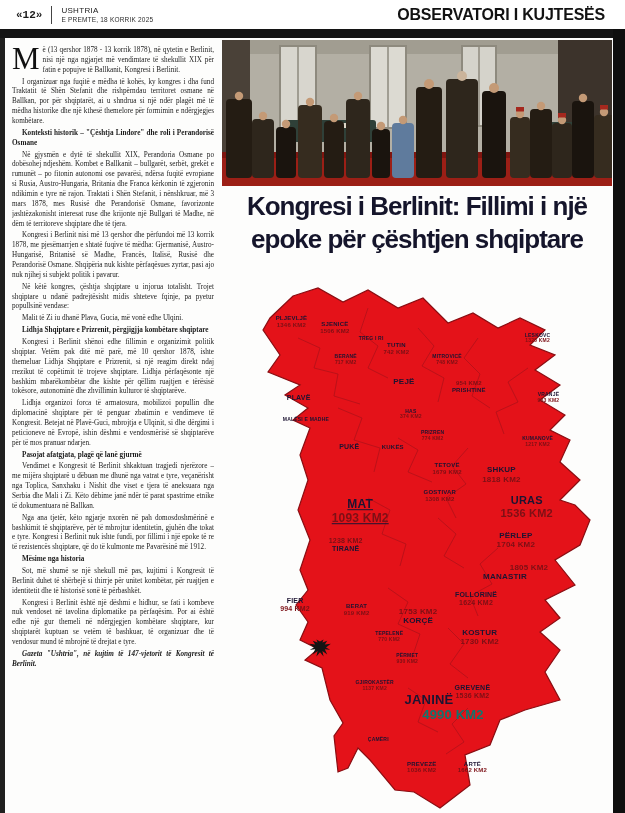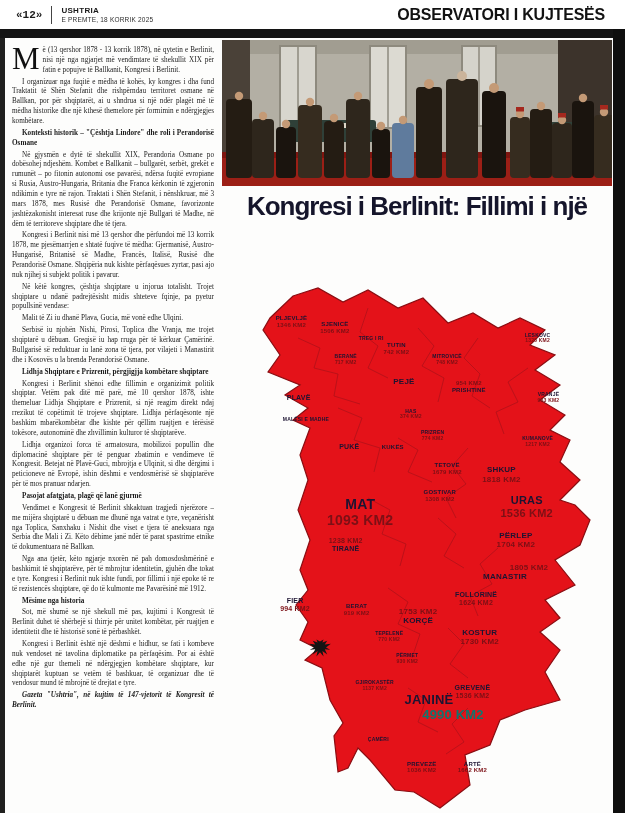--- a/index.html
+++ b/index.html
@@ -3,21 +3,21 @@
 <meta charset="utf-8">
 <style>
   html,body{margin:0;padding:0;background:#e8e8e6;}
   .page{position:relative;width:625px;height:813px;background:#fdfdfc;overflow:hidden;
         font-family:"Liberation Sans",sans-serif;}
   
   .hdr{position:absolute;left:0;top:0;width:625px;height:29px;background:#fff;
        display:flex;align-items:center;}
   .pgnum{margin-left:16px;font-weight:bold;font-size:11px;color:#1a1a1a;font-family:Liberation Mono, monospace;}
   .hdr-div{width:1px;height:18px;background:#444;margin:0 9px;}
-  .m1{font-size:8px;font-weight:bold;color:#1a1a1a;letter-spacing:.3px;}
+  .m1{font-size:8px;font-weight:normal;color:#1a1a1a;letter-spacing:.3px;}
   .m2{font-size:6.5px;color:#2e2e2e;margin-top:1px;letter-spacing:.2px;}
   .section{margin-left:auto;margin-right:20px;font-size:17px;font-weight:800;color:#121212;
            transform:scaleX(.94);transform-origin:right;letter-spacing:-.2px;white-space:nowrap;}
   .band{position:absolute;left:0;top:29px;width:625px;height:9px;background:#141414;}
   .lstrip{position:absolute;left:0;top:38px;width:5px;height:775px;background:#20201f;}
   .rstrip{position:absolute;right:0;top:29px;width:12px;height:784px;background:#0f0f0f;}
   
   .article{position:absolute;left:12px;top:46px;width:202px;height:762px;overflow:hidden;
            font-family:"Liberation Serif",serif;font-size:7.2px;line-height:1.37;
            color:#1b1b1b;text-align:justify;}
@@ -60,21 +60,20 @@
   <div class="rstrip"></div>
 
   <div class="article">
       <p class="para lead"><span class="dropcap">M</span>ë (13 qershor 1878 - 13 korrik 1878), në qytetin e Berlinit, nisi një nga ngjarjet më vendimtare të shekullit XIX për fatin e popujve të Ballkanit, Kongresi i Berlinit.</p>
       <p class="para body">I organizuar nga fuqitë e mëdha të kohës, ky kongres i dha fund Traktatit të Shën Stefanit dhe rishpërndau territoret osmane në Ballkan, por për shqiptarët, ai u shndrua si një ndër plagët më të mëdha historike dhe një kthesë themelore për formimin e ndërgjegjes kombëtare.</p>
       <p class="para head">Konteksti historik – "Çështja Lindore" dhe roli i Perandorisë Osmane</p>
       <p class="para body">Në gjysmën e dytë të shekullit XIX, Perandoria Osmane po dobësohej ndjeshëm. Kombet e Ballkanit – bullgarët, serbët, grekët e rumunët – po fitonin autonomi ose pavarësi, ndërsa fuqitë evropiane si Rusia, Austro-Hungaria, Britania dhe Franca kërkonin të zgjeronin ndikimin e tyre në rajon. Traktati i Shën Stefanit, i nënshkruar, më 3 mars 1878, mes Rusisë dhe Perandorisë Osmane, favorizonte jashtëzakonisht interesat ruse dhe krijonte një Bullgari të Madhe, në dëm të territoreve shqiptare dhe të tjera.</p>
       <p class="para body">Kongresi i Berlinit nisi më 13 qershor dhe përfundoi më 13 korrik 1878, me pjesëmarrjen e shtatë fuqive të mëdha: Gjermanisë, Austro-Hungarisë, Britanisë së Madhe, Francës, Italisë, Rusisë dhe Perandorisë Osmane. Shqipëria nuk kishte përfaqësues zyrtar, pasi ajo nuk njihej si subjekt politik i pavarur.</p>
       <p class="para body">Në këtë kongres, çështja shqiptare u injorua totalisht. Trojet shqiptare u ndanë padrejtësisht midis shteteve fqinje, pa pyetur popullsinë vendase:</p>
       <p class="para body">Malit të Zi iu dhanë Plava, Gucia, më vonë edhe Ulqini.</p>
-      <p class="para body">Serbisë iu njohën Nishi, Pirosi, Toplica dhe Vranja, me trojet shqiptarë u dëbuan. Greqisë iu hap rruga për të kërkuar Çamërinë. Bullgarisë së reduktuar iu lanë zona të tjera, por vilajeti i Manastirit dhe i Kosovës u la brenda Perandorisë Osmane.</p>
       <p class="para head">Lidhja Shqiptare e Prizrenit, përgjigjja kombëtare shqiptare</p>
       <p class="para body">Kongresi i Berlinit shënoi edhe fillimin e organizimit politik shqiptar. Vetëm pak ditë më parë, më 10 qershor 1878, ishte themeluar Lidhja Shqiptare e Prizrenit, si një reagim direkt ndaj rrezikut të copëtimit të trojeve shqiptare. Lidhja përfaqësonte një bashkim mbarëkombëtar dhe kishte për qëllim ruajtjen e tërësisë tokësore, autonominë dhe zhvillimin kulturor të shqiptarëve.</p>
       <p class="para body">Lidhja organizoi forca të armatosura, mobilizoi popullin dhe diplomacinë shqiptare për të penguar zbatimin e vendimeve të Kongresit. Betejat në Plavë-Guci, mbrojtja e Ulqinit, si dhe dërgimi i peticioneve në Evropë, ishin dëshmi e vendosmërisë së shqiptarëve për të mos pranuar ndarjen.</p>
       <p class="para head">Pasojat afatgjata, plagë që lanë gjurmë</p>
       <p class="para body">Vendimet e Kongresit të Berlinit shkaktuan tragjedi njerëzore – me mijëra shqiptarë u dëbuan me dhunë nga vatrat e tyre, veçanërisht nga Toplica, Sanxhaku i Nishit dhe viset e tjera të aneksuara nga Serbia dhe Mali i Zi. Këto dëbime janë ndër të parat spastrime etnike të dokumentuara në Ballkan.</p>
       <p class="para body">Nga ana tjetër, këto ngjarje nxorën në pah domosdoshmërinë e bashkimit të shqiptarëve, për të mbrojtur identitetin, gjuhën dhe tokat e tyre. Kongresi i Berlinit nuk ishte fundi, por fillimi i një epoke të re të rezistencës shqiptare, që do të kulmonte me Pavarësinë më 1912.</p>
       <p class="para head">Mësime nga historia</p>
       <p class="para body">Sot, më shumë se një shekull më pas, kujtimi i Kongresit të Berlinit duhet të shërbejë si thirrje për unitet kombëtar, për ruajtjen e identitetit dhe të historisë sonë të përbashkët.</p>
       <p class="para body">Kongresi i Berlinit është një dëshmi e hidhur, se fati i kombeve nuk vendoset në tavolina diplomatike pa përfaqësim. Por ai është edhe një gur themeli në ndërgjegjen kombëtare shqiptare, kur shqiptarët kuptuan se vetëm të bashkuar, të organizuar dhe të vendosur mund të mbrojnë të drejtat e tyre.</p>
       <p class="para credit">Gazeta "Ushtria", në kujtim të 147-vjetorit të Kongresit të Berlinit.</p>
@@ -134,20 +133,21 @@
           <circle cx="361" cy="58" r="4.2" fill="#c49a76"></circle>
           <rect x="372" y="75" width="20" height="63" rx="4" fill="#362c1f"></rect>
           <circle cx="382" cy="72" r="4.2" fill="#c49a76"></circle>
           <rect x="378" y="65" width="8" height="4.5" fill="#a5281e"></rect>
         </g>
     </svg>
   </div>
 
   <div class="headline">
     <div>Kongresi i Berlinit: Fillimi i një</div>
+    <div>epoke për çështjen shqiptare</div>
   </div>
 
   <div class="map">
     <svg class="base" viewBox="0 0 362 543" preserveAspectRatio="none">
       <polygon fill="#e41219" stroke="#8a0d12" stroke-width="1.2" points="
         45,28 70,20 95,34 120,22 150,40 175,30 200,55 225,45 250,60 272,50 297,62
         282,77 307,87 287,102 312,117 292,132 317,147 302,162 322,172 312,194 332,212
         312,232 327,237 342,252 332,277 307,292 327,317 297,332 312,350 292,364 312,382
         297,404 312,432 277,442 252,452 242,477 217,487 222,517 192,540
         166,524 147,522 122,492 110,480 100,500 90,504 86,468 95,455
@@ -239,21 +239,21 @@
           <span class="ml-area" style="color: rgb(124, 16, 22);">1679 KM2</span>
         </div>
         <div class="map-label" style="left: 70%; top: 38%; font-size: 8px;">
           <span class="ml-name" style="color: rgb(29, 20, 50);">SHKUP</span>
           <span class="ml-area" style="color: rgb(124, 16, 22);">1818 KM2</span>
         </div>
         <div class="map-label" style="left: 53%; top: 42%; font-size: 6px;">
           <span class="ml-name" style="color: rgb(29, 20, 50);">GOSTIVAR</span>
           <span class="ml-area" style="color: rgb(124, 16, 22);">1308 KM2</span>
         </div>
-        <div class="map-label" style="left: 31%; top: 45%; font-size: 14px;">
+        <div class="map-label" style="left: 31%; top: 45%; font-size: 12px; text-decoration: underline;">
           <span class="ml-name" style="color: rgb(29, 20, 50);">MAT</span>
           <span class="ml-area" style="color: rgb(124, 16, 22);">1093 KM2</span>
         </div>
         <div class="map-label" style="left: 77%; top: 44%; font-size: 11px;">
           <span class="ml-name" style="color: rgb(29, 20, 50);">URAS</span>
           <span class="ml-area" style="color: rgb(124, 16, 22);">1536 KM2</span>
         </div>
         <div class="map-label" style="left: 27%; top: 51%; font-size: 7px;">
           <span class="ml-area" style="color: rgb(124, 16, 22);">1238 KM2</span>
           <span class="ml-name" style="color: rgb(29, 20, 50);">TIRANË</span>

